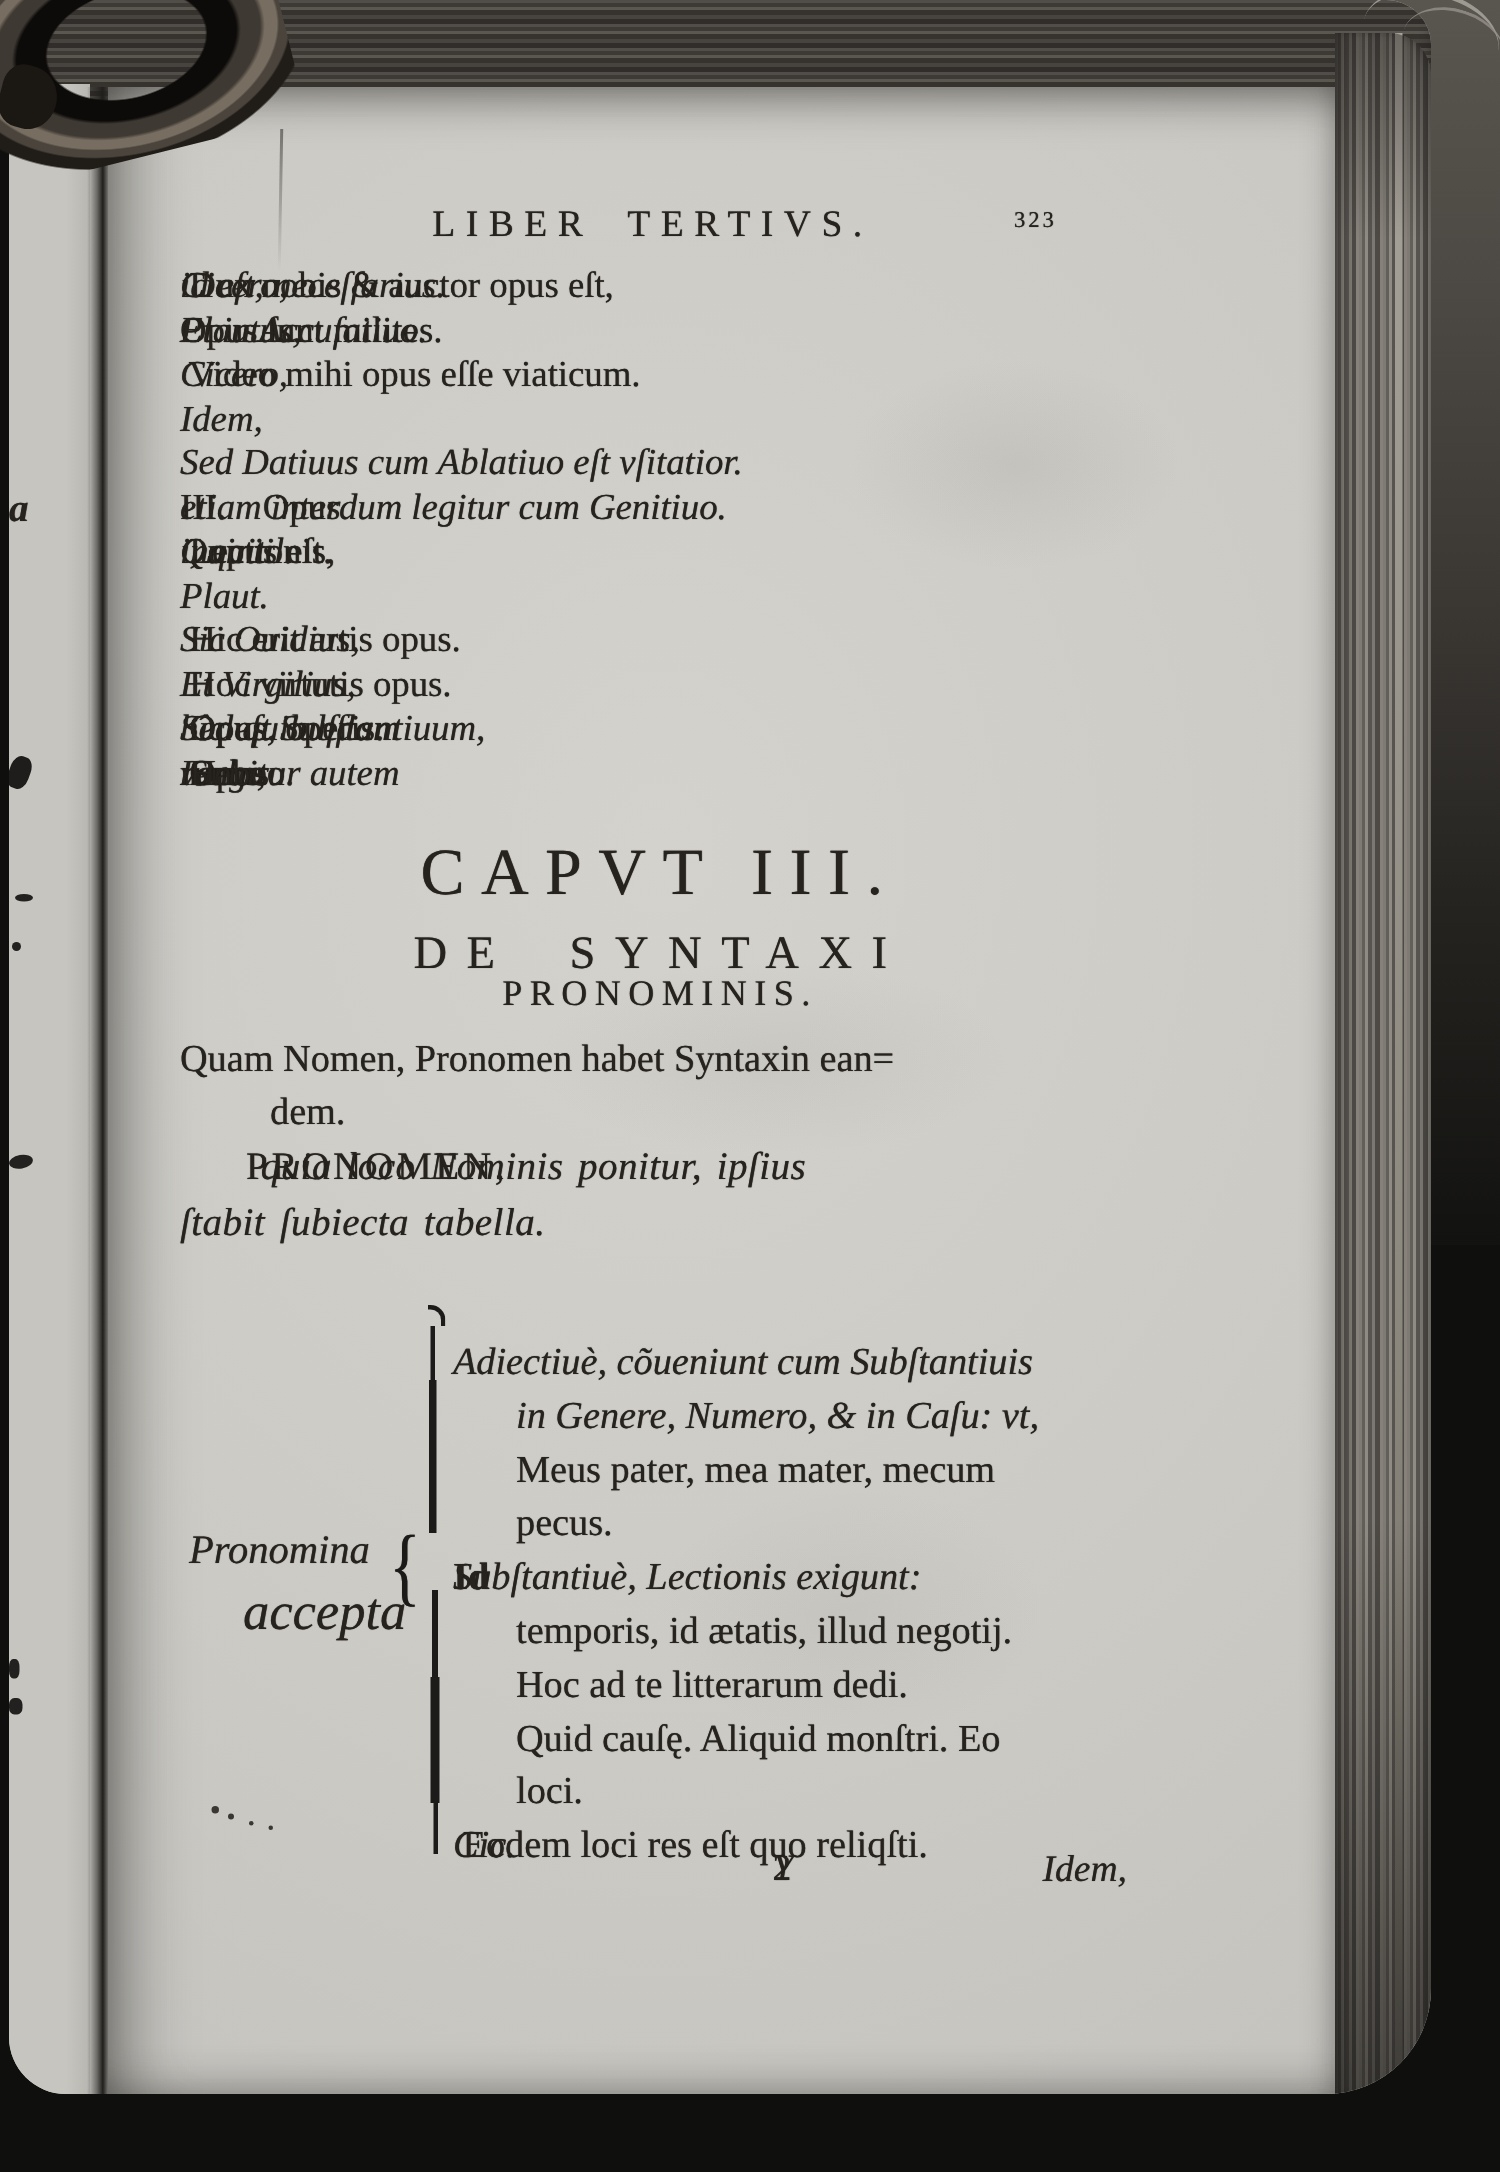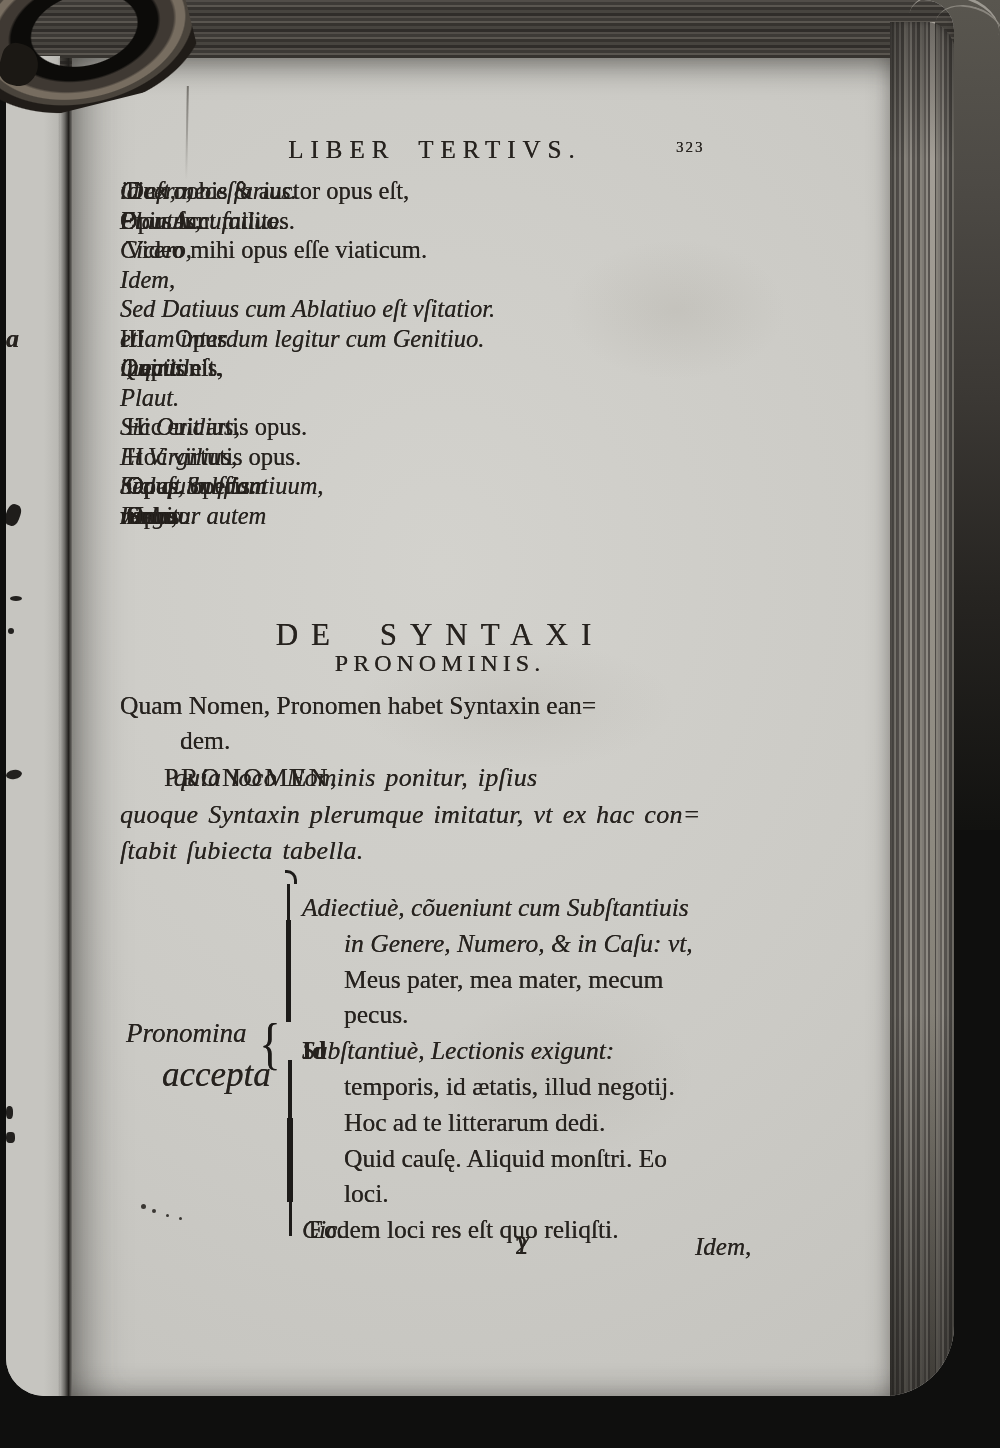--- a/index.html
+++ b/index.html
@@ -138,30 +138,30 @@
       <div class="bl"><span class="i">Sed Datiuus cum Ablatiuo eſt vſitatior.</span></div>
       <div class="bl"><span class="r">III. Opus </span><span class="i">etiam interdum legitur cum Genitiuo.</span></div>
       <div class="bl"><span class="i">Quintil.</span><span class="r"> Lectionis, </span><span class="i">inquit</span><span class="r"> , opus eſt.</span></div>
       <div class="bl"><span class="i">Plaut.</span></div>
       <div class="bl"><span class="i">Sic Ouidius,</span><span class="r"> Hic erit artis opus.</span></div>
       <div class="bl"><span class="i">Et Virgilius,</span><span class="r"> Hoc virtutis opus.</span></div>
       <div class="bl"><span class="i">Sed quibuſdam</span><span class="r"> Opus </span><span class="i">hîc eſt Subſtantiuum,</span><span class="r"> Opus, operis.</span></div>
       <div class="bl"><span class="i">Iungitur autem</span><span class="r"> Opus </span><span class="i">verbo</span><span class="r"> Sum,</span><span class="i">rarius</span><span class="r"> Habeo.</span></div>
     </div>
 
+    <div class="caput txt">CAPVT III.</div>
     <div class="de-syntaxi txt">DE SYNTAXI</div>
     <div class="pronominis txt">PRONOMINIS.</div>
 
     <div class="par-quam txt">
       <div class="bl"><span class="r">Quam Nomen, Pronomen habet Syntaxin ean=</span></div>
       <div class="bl ind"><span class="r">dem.</span></div>
     </div>
     <div class="par-pronomen txt">
       <div class="bl ind1"><span class="sc">PRONOMEN,</span><span class="i"> quia loco Nominis ponitur, ipſius</span></div>
-      <div class="bl"><span class="i">quoque Syntaxin plerumque imitatur, vt ex hac con=</span></div>
       <div class="bl"><span class="i">ſtabit ſubiecta tabella.</span></div>
     </div>
 
     <div class="tab-label-1 txt">Pronomina</div>
     <div class="tab-label-2 txt">accepta</div>
     <div class="brace-glyph txt">{</div>
     <div class="vhook"></div>
     <div class="vseg vA"></div>
     <div class="vseg vB"></div>
     <div class="vseg vC"></div>

